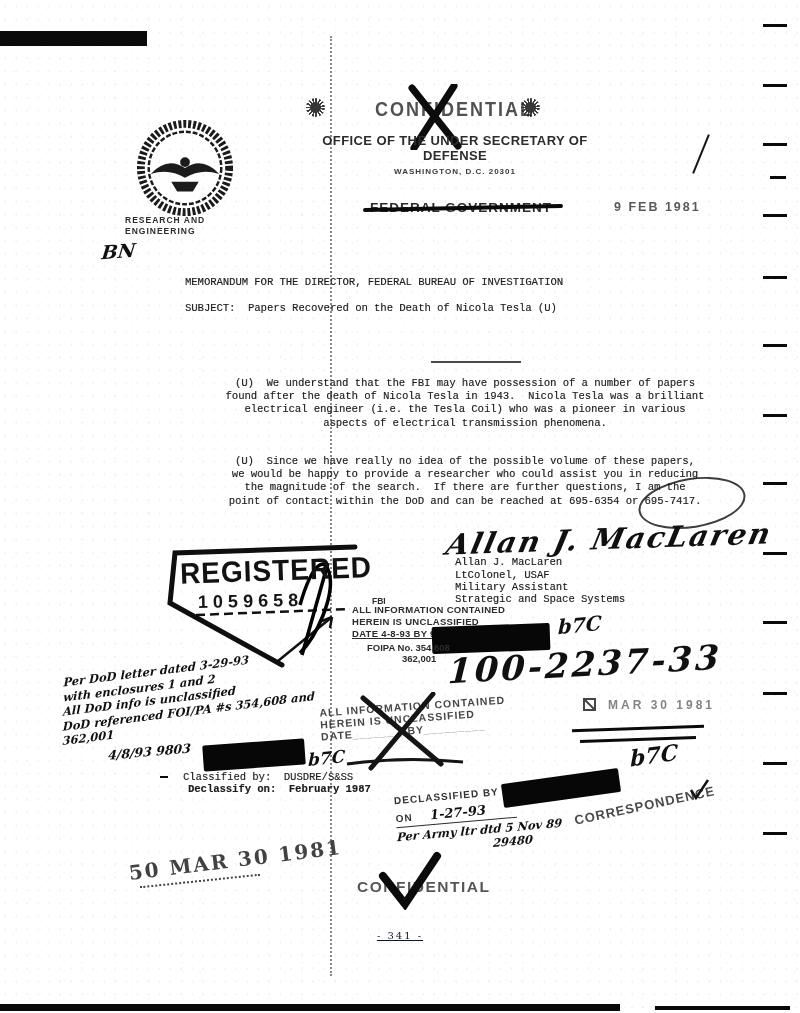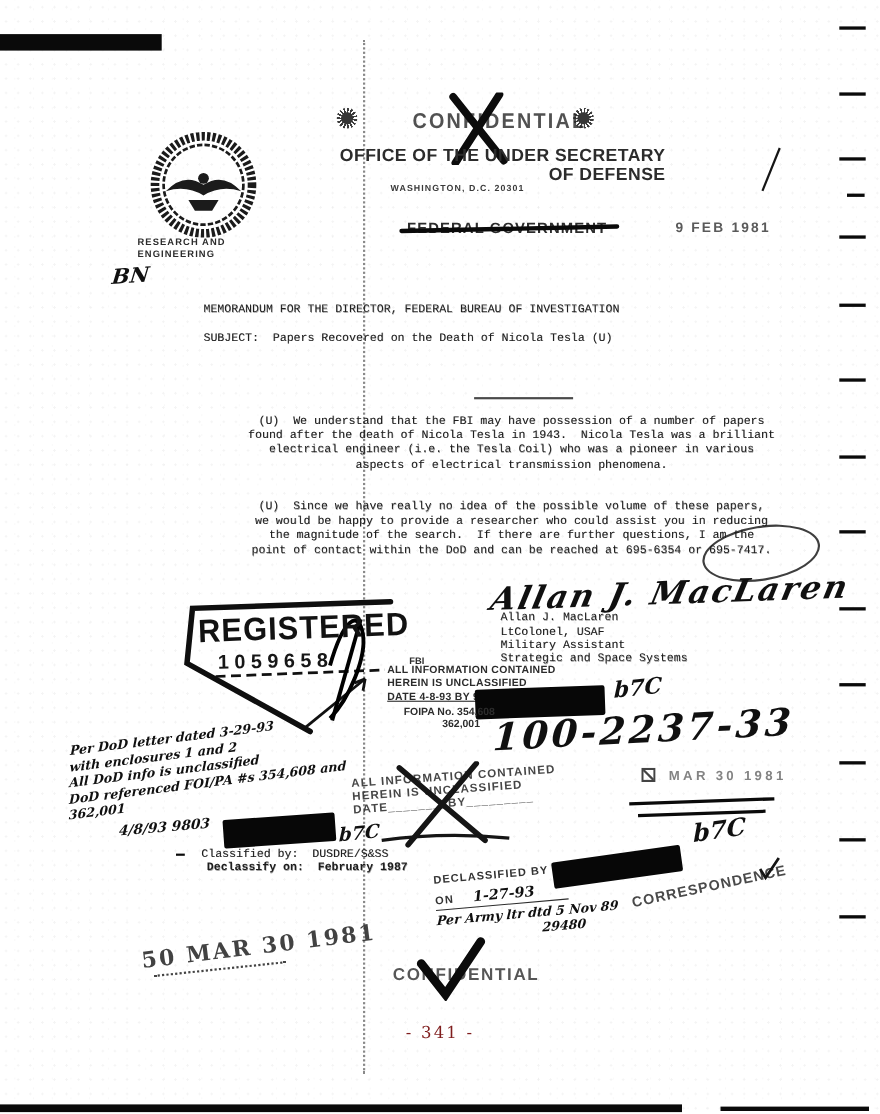--- a/index.html
+++ b/index.html
@@ -65,22 +65,22 @@
   <div class="abs rosette" style="left:521px;top:98px;"></div>
 
   <div class="abs stamp" style="left:375px;top:100px;font-size:18px;letter-spacing:2px;opacity:.82;transform:scaleY(1.08);">CONFIDENTIAL</div>
   <div class="abs" style="left:402px;top:84px;">
     <svg width="66" height="66" viewBox="0 0 66 66">
       <path d="M10,4 L56,62" stroke="#0c0c0c" stroke-width="7" stroke-linecap="round"></path>
       <path d="M52,2 L12,64" stroke="#0c0c0c" stroke-width="7" stroke-linecap="round"></path>
     </svg>
   </div>
 
-  <div class="abs stamp" style="left:305px;top:133px;width:300px;text-align:right;font-size:16px;letter-spacing:.4px;">OFFICE OF THE UNDER SECRETARY OF DEFENSE</div>
-  <div class="abs stamp" style="left:355px;top:167px;width:200px;font-size:8px;letter-spacing:1px;color:#3a3a3a;">WASHINGTON, D.C. 20301</div>
+  <div class="abs stamp" style="left:305px;top:133px;width:300px;text-align:center;font-size:13px;letter-spacing:.4px;">OFFICE OF THE UNDER SECRETARY OF DEFENSE</div>
+  <div class="abs stamp" style="left:355px;top:167px;width:200px;text-align:center;font-size:8px;letter-spacing:1px;color:#3a3a3a;">WASHINGTON, D.C. 20301</div>
 
   <div class="abs stamp" style="left:370px;top:200px;font-size:13.5px;letter-spacing:1px;">FEDERAL GOVERNMENT</div>
   <div class="abs bar" style="left:363px;top:206px;width:200px;height:4px;transform:rotate(-1.2deg);border-radius:2px;"></div>
 
   <div class="abs stamp faded" style="left:614px;top:200px;font-size:12.5px;letter-spacing:2px;">9 FEB 1981</div>
 
   <div class="abs hand" style="left:102px;top:240px;font-size:19px;transform:skewX(-10deg) rotate(-4deg);">BN</div>
 
   <div class="abs type" style="left:185px;top:276px;">MEMORANDUM FOR THE DIRECTOR, FEDERAL BUREAU OF INVESTIGATION</div>
   <div class="abs type" style="left:185px;top:302px;">SUBJECT:  Papers Recovered on the Death of Nicola Tesla (U)</div>
@@ -182,15 +182,15 @@
   <div class="abs" style="left:128px;top:848px;font-family:'DejaVu Serif',serif;font-weight:bold;font-size:20px;letter-spacing:2px;color:#2e2e2e;opacity:.9;transform:rotate(-7deg);white-space:nowrap;">50 MAR 30 1981</div>
   <div class="abs" style="left:140px;top:880px;width:120px;border-bottom:2px dotted #444;transform:rotate(-6deg);"></div>
 
   <div class="abs stamp" style="left:357px;top:878px;font-size:15.5px;letter-spacing:1.5px;opacity:.8;">CONFIDENTIAL</div>
   <div class="abs" style="left:375px;top:850px;">
     <svg width="80" height="60" viewBox="0 0 80 60">
       <path d="M8,26 L30,54 L62,6" fill="none" stroke="#0b0b0b" stroke-width="8" stroke-linecap="round"></path>
     </svg>
   </div>
 
-  <div class="abs" style="left:300px;top:930px;width:200px;text-align:center;font-family:'DejaVu Serif',serif;font-size:15px;letter-spacing:2px;color:#7f1d1d;">- 341 -</div>
+  <div class="abs" style="left:300px;top:930px;width:200px;text-align:center;font-family:'DejaVu Serif',serif;font-size:10px;letter-spacing:2px;color:#0f172a;text-decoration:underline;">- 341 -</div>
 
 </div>
 
 </body></html>

